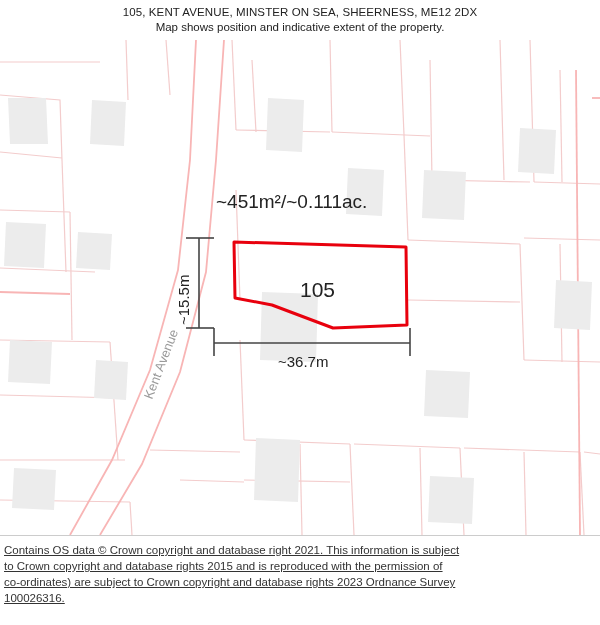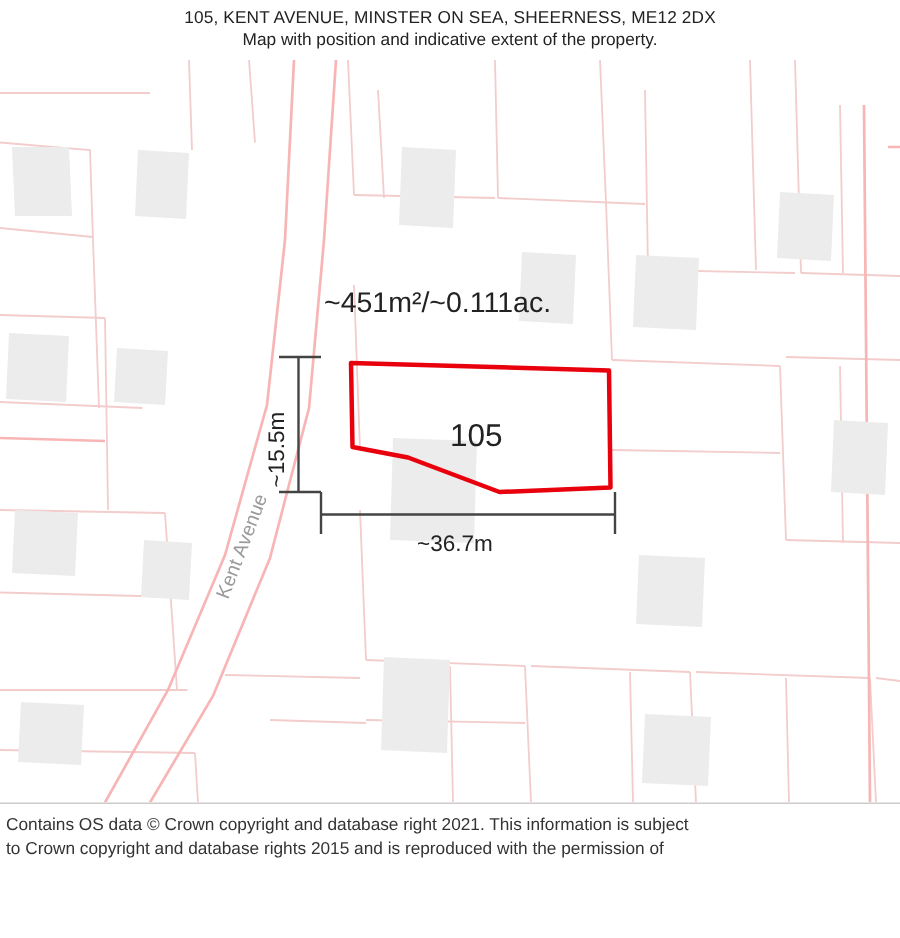--- a/index.html
+++ b/index.html
@@ -57,20 +57,21 @@
   
   .footer {
     position: absolute;
     top: 535px;
     left: 0;
     width: 600px;
     height: 90px;
     border-top: 1px solid #cccccc;
     box-sizing: border-box;
     padding: 6px 4px 0 4px;
+    text-decoration: underline;
   }
   .footer p {
     margin: 0;
     font-size: 11.5px;
     line-height: 16px;
     color: #333;
   }
   .area-label {
     font-size: 19px;
     fill: #222;
@@ -92,21 +93,21 @@
     font-family: "Liberation Sans", sans-serif;
   }
 </style>
 </head>
 <body>
 
 <div class="page">
 
   <div class="header">
     <div class="title">105, KENT AVENUE, MINSTER ON SEA, SHEERNESS, ME12 2DX</div>
-    <div class="subtitle">Map with position and indicative extent of the property.</div>
+    <div class="subtitle">Map shows position and indicative extent of the property.</div>
   </div>
 
   <div class="map">
     <svg width="600" height="495" viewBox="0 0 600 495" xmlns="http://www.w3.org/2000/svg">
 
       <g stroke="#f3cccc" stroke-width="1.2" fill="none">
         <path d="M0,22 L100,22"></path>
         <path d="M0,55 L60,60 L62,120"></path>
         <path d="M0,112 L62,118"></path>
         <path d="M0,170 L70,172"></path>
@@ -205,15 +206,17 @@
         <line x1="199" y1="198" x2="199" y2="288"></line>
       </g>
       <text class="dim-label" transform="translate(189,285) rotate(-90)">~15.5m</text>
 
     </svg>
   </div>
 
   <div class="footer">
     <p>Contains OS data © Crown copyright and database right 2021. This information is subject</p>
     <p>to Crown copyright and database rights 2015 and is reproduced with the permission of</p>
+    <p>co-ordinates) are subject to Crown copyright and database rights 2023 Ordnance Survey</p>
+    <p>100026316.</p>
   </div>
 
 </div>
 
 </body></html>

